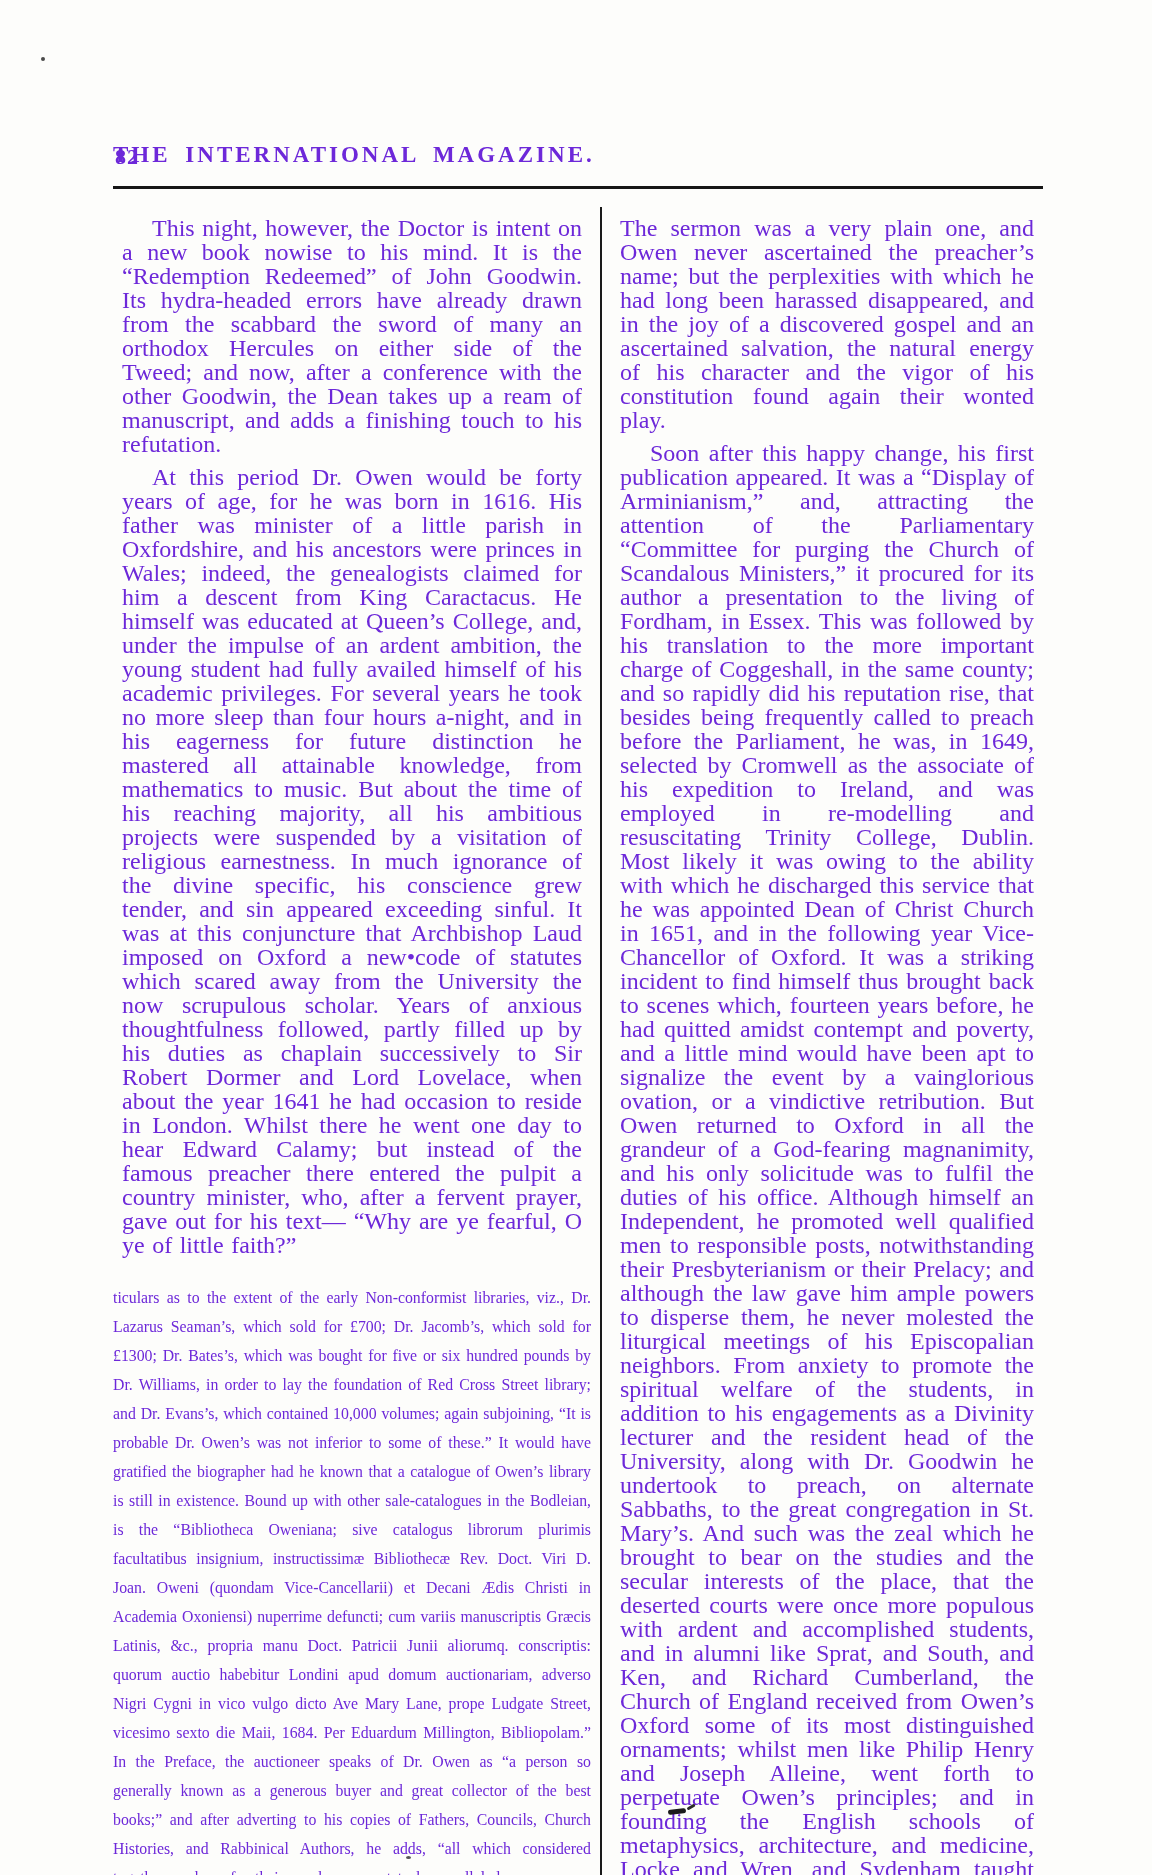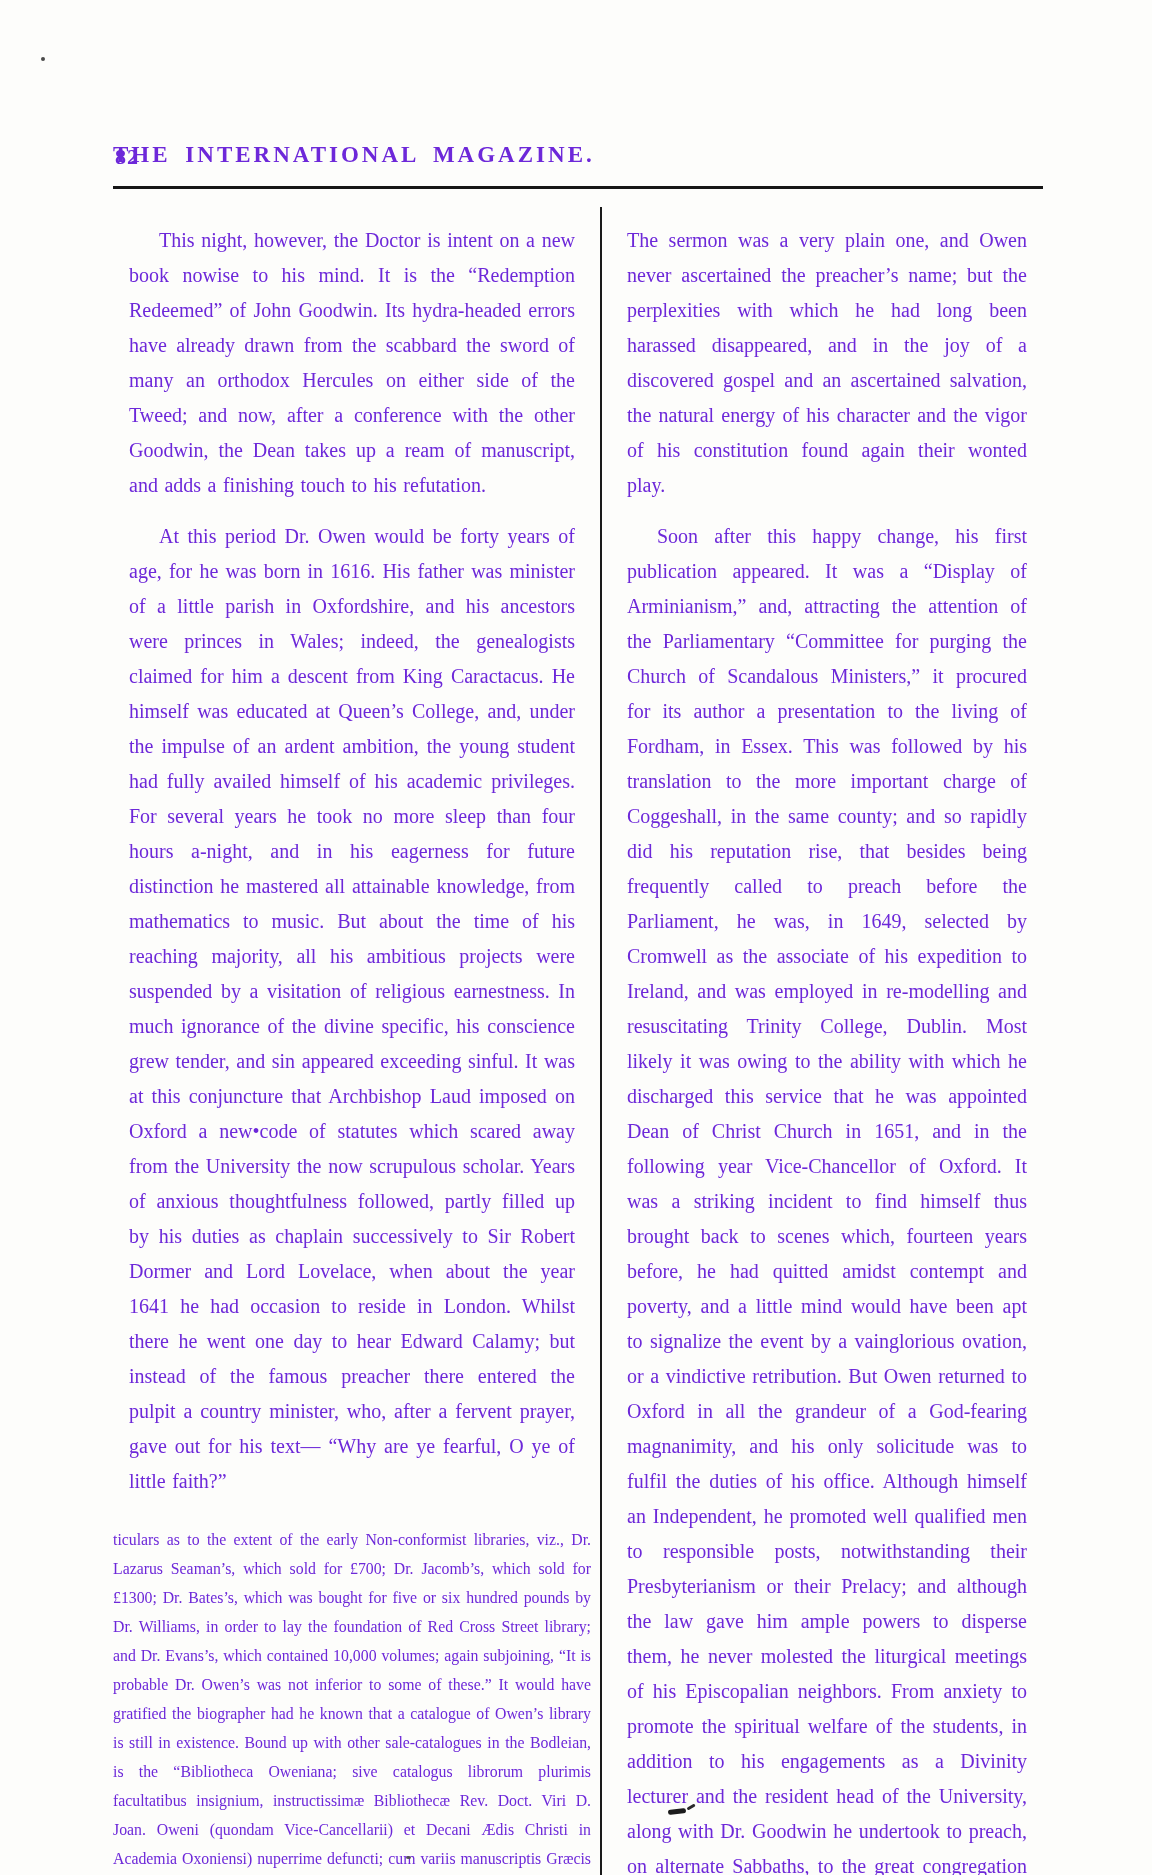--- a/index.html
+++ b/index.html
@@ -47,24 +47,24 @@
   }
   .column.left  { width: 478px; }
   .column.right { flex: 1; }
   .column-divider {
     width: 2px;
     background: #1a1a1a;
     margin-left: 9px;
     margin-right: 9px;
   }
   .para {
-    margin: 16px;
+    margin: 9px;
     text-align: justify;
-    font-size: 20px;
-    line-height: 35px;
+    font-size: 24px;
+    line-height: 24px;
     word-spacing: 1.5px;
   }
   .para.indent { text-indent: 30px; }
   .footnote {
     margin-top: 26px;
     font-size: 15.8px;
     line-height: 29px;
     text-align: justify;
     word-spacing: 0.5px;
   }

